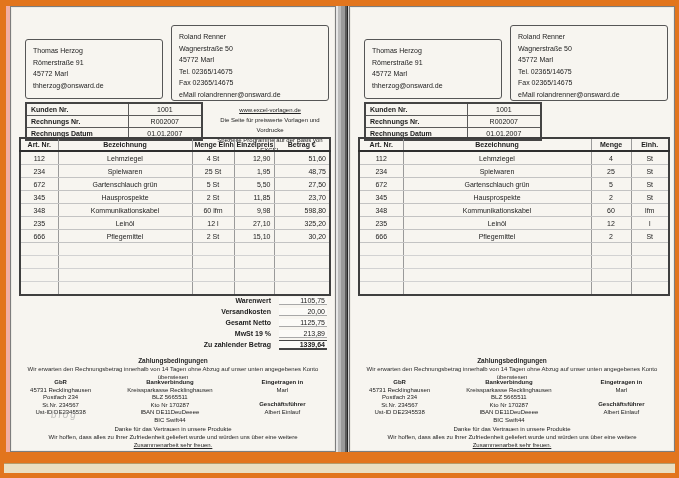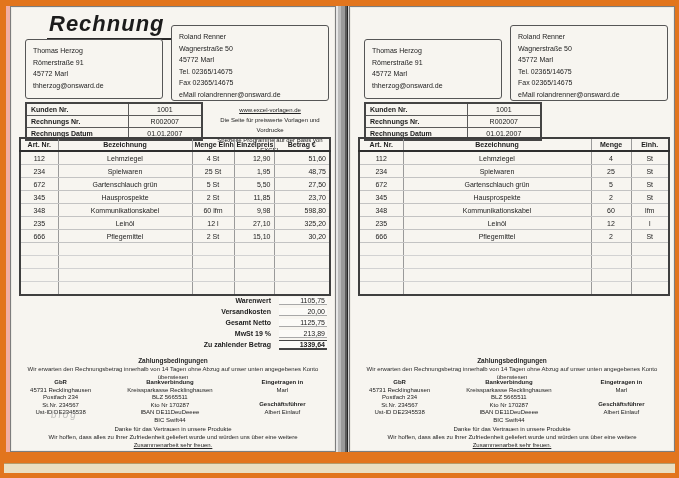--- a/index.html
+++ b/index.html
@@ -71,21 +71,20 @@
 
   .watermark{position:absolute;top:402px;left:40px;font-size:10px;font-style:italic;color:#9b9b9b;opacity:.6;letter-spacing:2px;}
 </style>
 </head>
 <body>
 
 <div class="canvas">
   <div class="pink-edge"></div>
 
   <div class="page">
-    <div class="title">Rechnung</div>
 
     <div class="addr box-a">
       <div class="ln">Thomas Herzog</div>
       <div class="ln">Römerstraße 91</div>
       <div class="ln">45772 Marl</div>
       <div class="ln">thherzog@onsward.de</div>
     </div>
 
     <div class="addr box-b">
       <div class="ln">Roland Renner</div>

